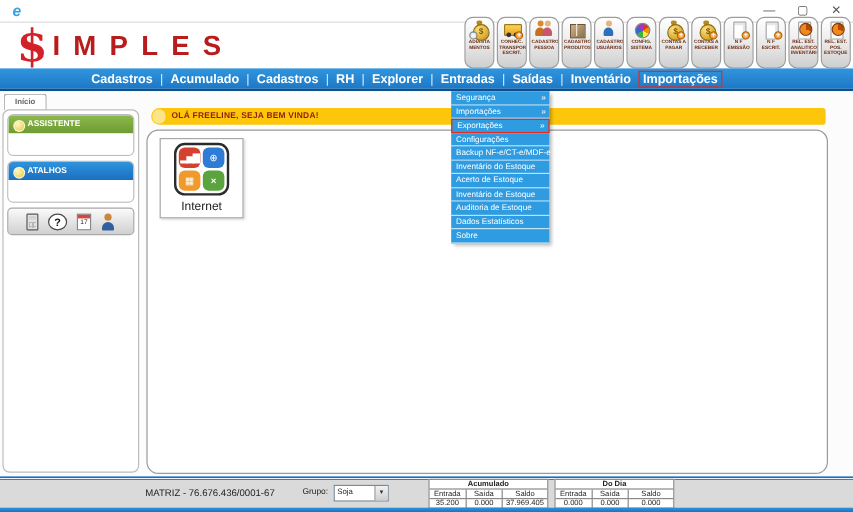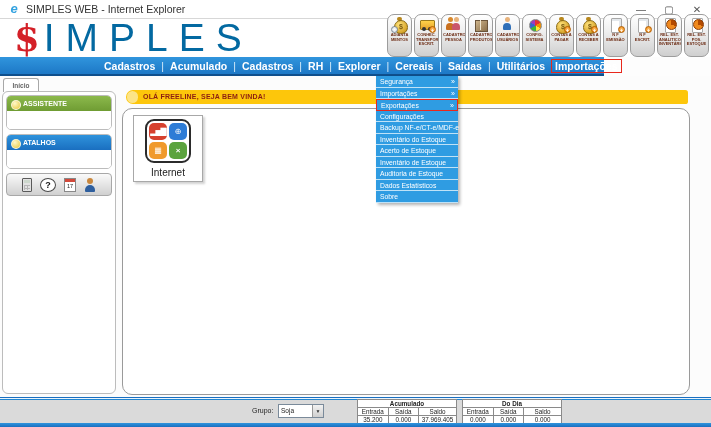--- a/index.html
+++ b/index.html
@@ -15,21 +15,21 @@
            font-weight:bold; font-size:13px; line-height:14px; text-align:center; }
   .win-title { font-size:10.5px; color:#333; }
   .win-ctrls { margin-left:auto; display:flex; align-items:center; gap:0; }
   .win-ctrls span { width:28px; text-align:center; font-size:10px; color:#555; cursor:default; }
 
   
   .header { position:absolute; left:0; top:19px; width:711px; height:38px; background:#fff; }
   .logo { position:absolute; left:14px; top:2px; display:flex; align-items:center; }
   .logo .dollar { font-family:"DejaVu Serif", serif; font-weight:bold; font-size:37px;
                   color:#d42028; line-height:34px; }
-  .logo .rest { font-size:39px; color:#0369a1; letter-spacing:11px; font-weight:400;
+  .logo .rest { font-size:23px; color:#b91c1c; letter-spacing:11px; font-weight:700;
                 margin-left:4px; line-height:34px; }
   .toolbar { position:absolute; right:2px; top:-5px; display:flex; gap:2px; }
   .tbtn { width:25px; height:43px; border:1px solid #9c9c9c; border-radius:7px;
           background:linear-gradient(#ffffff, #efefef 40%, #cfcfcf);
           box-shadow:inset 0 1px 0 #fff; overflow:hidden; cursor:pointer; }
   .tbtn .lbl { display:block; font-size:4px; line-height:4.6px; font-weight:bold;
                color:#6b2a12; text-align:center; padding:0 1px; }
   .ti { width:15px; height:15px; margin:2px auto 1px; position:relative; }
   
   .ti.bag::after { content:""; position:absolute; left:5px; top:0px; width:5px; height:4px;
@@ -75,23 +75,23 @@
                     background:#fff; border:1px solid #a8a8a8; border-radius:1px;
                     box-shadow:inset -2px 2px 0 #e4e8ec; }
   
   .ti.pie::before { content:""; position:absolute; left:3px; top:1px; width:9px; height:13px;
                     background:#fff; border:1px solid #a8a8a8; border-radius:1px; }
   .ti.pie::after { content:""; position:absolute; right:0px; bottom:2px; width:9px; height:9px;
                    border-radius:50%; background:conic-gradient(#b34a00 0 110deg,#f08a1e 0 360deg);
                    border:1px solid #8a3a00; }
 
   
-  .menubar { position:absolute; left:0; top:57px; width:604px; height:19px;
+  .menubar { position:absolute; left:0; top:57px; width:711px; height:19px;
              background:linear-gradient(#3095dd,#1d78c6); border-bottom:2px solid #0f4f8c;
-             display:flex; align-items:center; padding-left:104px; gap:6px;
+             display:flex; align-items:center; padding-left:76px; gap:6px;
              font-size:10.5px; font-weight:bold; color:#fff; }
   .menubar .mi { cursor:pointer; white-space:nowrap; }
   .menubar .pipe { color:#d8ecfa; font-weight:normal; }
   .hl-red { border:1px solid #e8281c; padding:0px 3px; }
 
   
   .dropdown { position:absolute; left:376px; top:76px; width:82px; z-index:30;
               box-shadow:2px 2px 3px rgba(0,0,0,.3); list-style:none; }
   .dropdown li { position:relative; height:11.5px; line-height:11.5px; background:#2f9ce2;
                  border-bottom:1px solid #bfe2f7; color:#fff; font-size:6.8px; padding-left:4px;
@@ -184,21 +184,20 @@
   .stable .t-row span:last-child { border-right:none; flex:1.25; }
   .stable .t-head { border-bottom:1px solid #8a8a8a; }
 </style>
 </head>
 <body>
 
 <div class="screen">
 
   <div class="titlebar">
     <span class="ie-ic">e</span>
-    <span class="win-title">SIMPLES WEB - Internet Explorer</span>
     <div class="win-ctrls">
       <span>—</span>
       <span>▢</span>
       <span>✕</span>
     </div>
   </div>
 
   <div class="header">
     <div class="logo">
       <span class="dollar">$</span>
@@ -277,25 +276,25 @@
     <span class="mi">Cadastros</span>
     <span class="pipe">|</span>
     <span class="mi">Acumulado</span>
     <span class="pipe">|</span>
     <span class="mi">Cadastros</span>
     <span class="pipe">|</span>
     <span class="mi">RH</span>
     <span class="pipe">|</span>
     <span class="mi">Explorer</span>
     <span class="pipe">|</span>
-    <span class="mi">Cereais</span>
+    <span class="mi">Entradas</span>
     <span class="pipe">|</span>
     <span class="mi">Saídas</span>
     <span class="pipe">|</span>
-    <span class="mi">Utilitários</span>
+    <span class="mi">Inventário</span>
     <span class="mi hl-red">Importações</span>
   </div>
 
   <div class="content-bg"></div>
 
   <div class="side-tab">Início</div>
   <div class="sidebar">
     <div class="spanel">
       <div class="sp-head green">ASSISTENTE</div>
       <div class="sp-body"></div>
@@ -337,20 +336,21 @@
     <li><span>Inventário do Estoque</span></li>
     <li><span>Acerto de Estoque</span></li>
     <li><span>Inventário de Estoque</span></li>
     <li><span>Auditoria de Estoque</span></li>
     <li><span>Dados Estatísticos</span></li>
     <li><span>Sobre</span></li>
   </ul>
 
   <div class="sep-line"></div>
   <div class="statusbar">
+    <span class="company">MATRIZ - 76.676.436/0001-67</span>
     <span class="grp-label">Grupo:</span>
     <div class="grp-select">
       <span class="val">Soja</span>
       <span class="arrbox">▼</span>
     </div>
     <div class="stable" style="left:357px">
       <div class="t-title">Acumulado</div>
       <div class="t-row t-head">
         <span>Entrada</span>
         <span>Saída</span>

